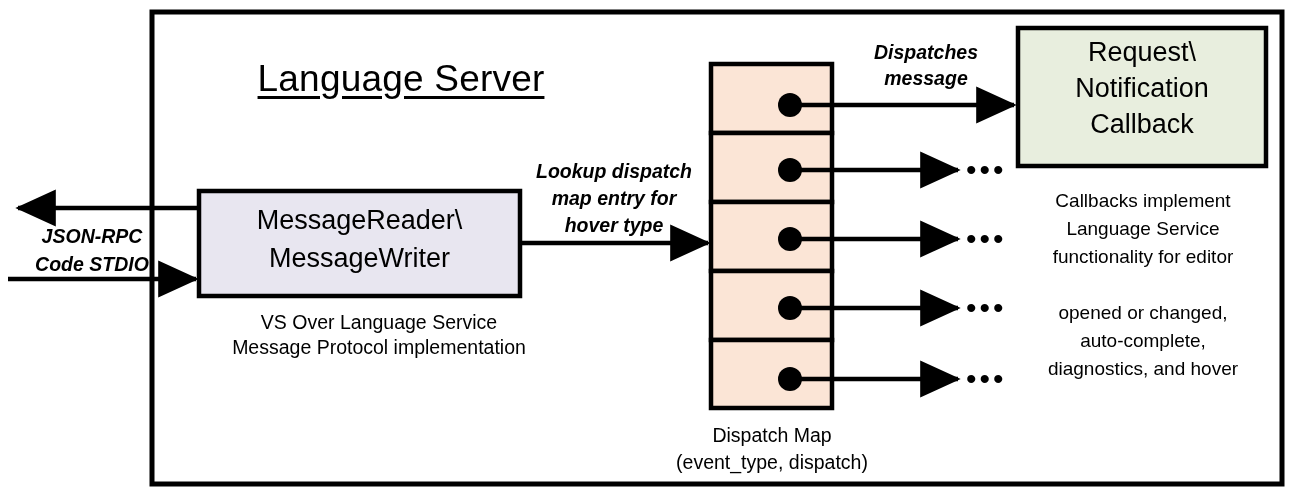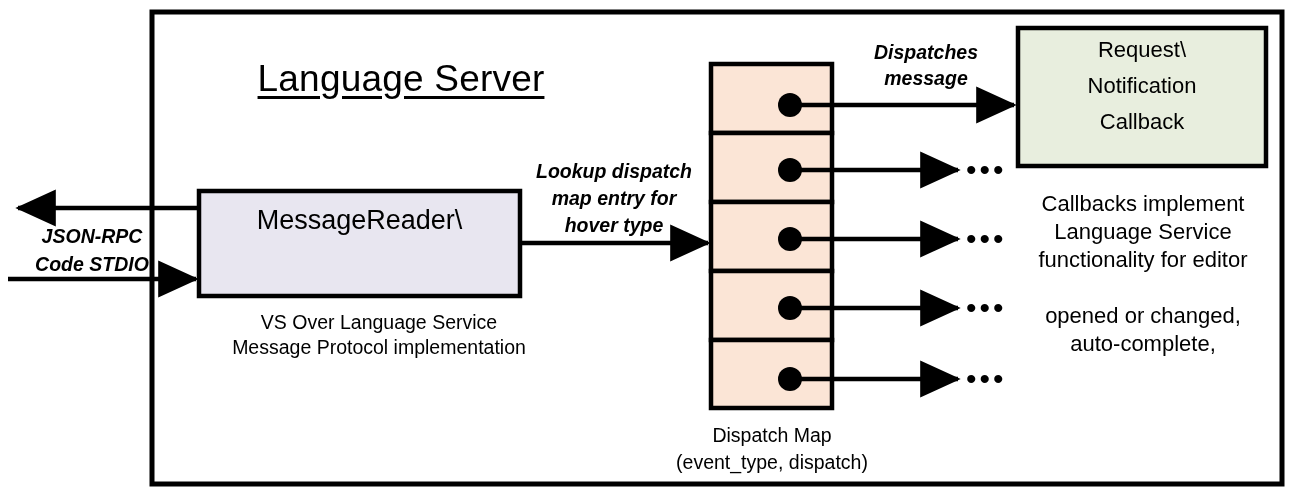--- a/index.html
+++ b/index.html
@@ -6,24 +6,24 @@
   body{width:1291px;height:494px;overflow:hidden;
        font-family:"Liberation Sans","DejaVu Sans",sans-serif;color:#000;}
   #diagram{position:relative;width:1291px;height:494px;}
   svg{position:absolute;top:0;left:0;}
   .lbl{position:absolute;text-align:center;line-height:1.12;color:#000;
        font-family:"Liberation Sans","DejaVu Sans",sans-serif;}
   .ital{font-style:italic;font-weight:600;}
   .title{font-size:37px;text-decoration:underline;text-underline-offset:5px;
          letter-spacing:.2px;}
   .boxtxt{font-size:27px;line-height:1.22;}
-  .greentxt{font-size:22px;line-height:1.18;}
+  .greentxt{font-size:27px;line-height:1.18;}
   .caption{font-size:19.5px;line-height:1.28;}
   .arrowlbl{font-size:19.5px;line-height:1.3;}
-  .side{font-size:22px;line-height:1.42;}
+  .side{font-size:19px;line-height:1.42;}
   .ell{position:absolute;font-size:30px;letter-spacing:3px;line-height:1;color:#000;}
 </style>
 </head>
 <body>
 
 <div id="diagram">
 
   <svg width="1291" height="494">
     <defs>
       <marker id="ah" markerWidth="9" markerHeight="9" refX="8.4" refY="4.5" orient="auto" markerUnits="strokeWidth">
@@ -60,20 +60,21 @@
 
     <rect x="1018" y="28" width="248" height="138" fill="#e8eede" stroke="#000" stroke-width="4.5"></rect>
   </svg>
 
   <div class="lbl title" style="left:236px;top:58px;width:330px;">Language Server</div>
 
   <div class="lbl ital arrowlbl" style="left:22px;top:224px;width:140px;">JSON-RPC</div>
   <div class="lbl ital arrowlbl" style="left:22px;top:252px;width:140px;">Code STDIO</div>
 
   <div class="lbl boxtxt" style="left:201px;top:204px;width:317px;">MessageReader\</div>
+  <div class="lbl boxtxt" style="left:201px;top:242px;width:317px;">MessageWriter</div>
 
   <div class="lbl caption" style="left:199px;top:310px;width:360px;">VS Over Language Service</div>
   <div class="lbl caption" style="left:199px;top:335px;width:360px;">Message Protocol implementation</div>
 
   <div class="lbl ital arrowlbl" style="left:523px;top:159px;width:182px;">Lookup dispatch</div>
   <div class="lbl ital arrowlbl" style="left:523px;top:186px;width:182px;">map entry for</div>
   <div class="lbl ital arrowlbl" style="left:523px;top:213px;width:182px;">hover type</div>
 
   <div class="lbl ital arrowlbl" style="left:840px;top:40px;width:172px;">Dispatches</div>
   <div class="lbl ital arrowlbl" style="left:840px;top:66px;width:172px;text-align:center;">message</div>
@@ -88,14 +89,15 @@
   <div class="ell" style="left:966px;top:364px;">•••</div>
 
   <div class="lbl caption" style="left:652px;top:423px;width:240px;">Dispatch Map</div>
   <div class="lbl caption" style="left:652px;top:450px;width:240px;">(event_type, dispatch)</div>
 
   <div class="lbl side" style="left:1012px;top:188px;width:262px;">Callbacks implement</div>
   <div class="lbl side" style="left:1012px;top:216px;width:262px;">Language Service</div>
   <div class="lbl side" style="left:1012px;top:244px;width:262px;">functionality for editor</div>
   <div class="lbl side" style="left:1012px;top:300px;width:262px;">opened or changed,</div>
   <div class="lbl side" style="left:1012px;top:328px;width:262px;">auto-complete,</div>
+  <div class="lbl side" style="left:1012px;top:356px;width:262px;">diagnostics, and hover</div>
 
 </div>
 
 </body></html>

